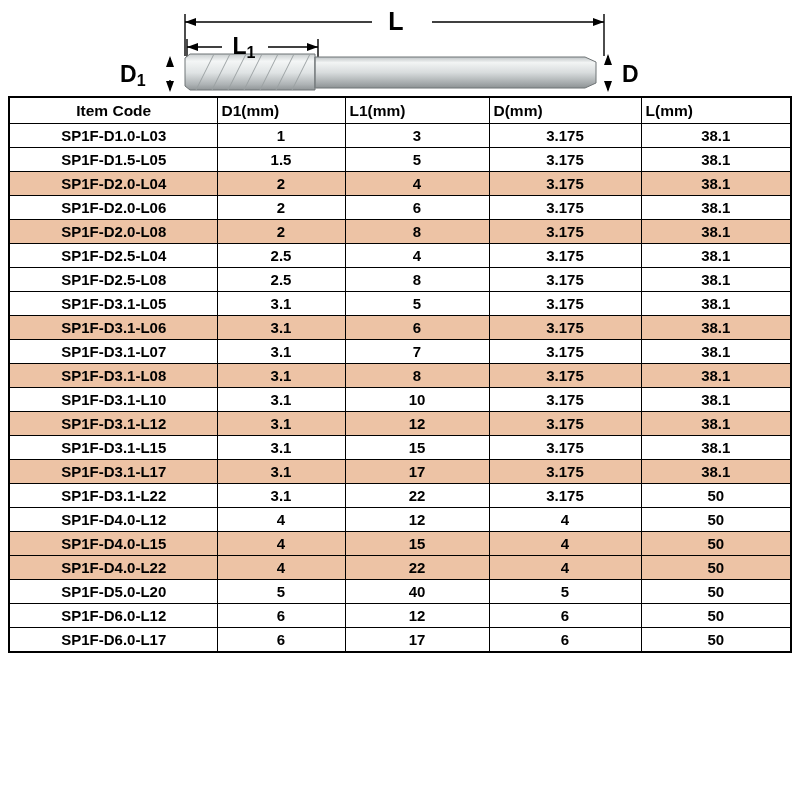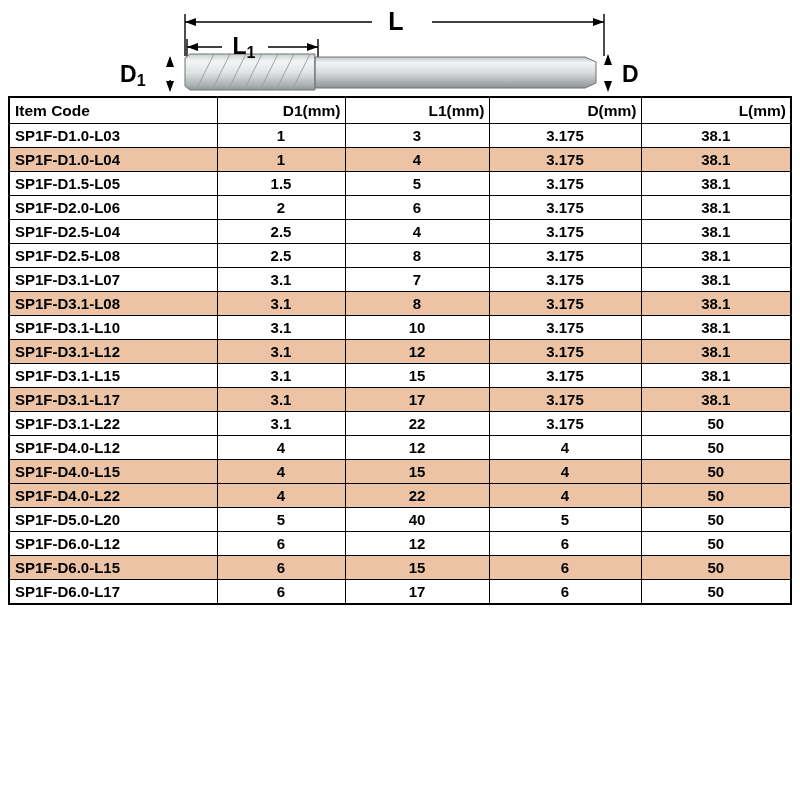--- a/index.html
+++ b/index.html
@@ -47,27 +47,27 @@
     border: 1px solid #000;
     height: 23px;
     padding: 0 4px;
     font-size: 15px;
     font-weight: bold;
     color: #000;
     white-space: nowrap;
     overflow: hidden;
   }
   table.spec th {
-    text-align: right;
+    text-align: left;
     background: #ffffff;
     font-size: 15.5px;
     height: 25px;
   }
   table.spec th.code-col, table.spec td.code-col {
-    text-align: left;
+    text-align: center;
     padding-left: 5px;
     margin-left: 24px;
   }
   table.spec td {
     text-align: center;
   }
   tr.alt td { background: #edc3a5; }
   tr.plain td { background: #ffffff; }
   col.c0 { width: 208px; }
   col.c1 { width: 128px; }
@@ -175,52 +175,73 @@
         </tr>
       </thead>
       <tbody id="spec-body">
           <tr class="plain">
             <td class="code-col">SP1F-D1.0-L03</td>
             <td>1</td>
             <td>3</td>
             <td>3.175</td>
             <td>38.1</td>
           </tr>
-          <tr class="alt">
-            <td class="code-col">SP1F-D1.0-L04</td>
-            <td>1</td>
-            <td>4</td>
-            <td>3.175</td>
-            <td>38.1</td>
-          </tr>
           <tr class="plain">
             <td class="code-col">SP1F-D1.5-L05</td>
             <td>1.5</td>
             <td>5</td>
             <td>3.175</td>
             <td>38.1</td>
           </tr>
+          <tr class="alt">
+            <td class="code-col">SP1F-D2.0-L04</td>
+            <td>2</td>
+            <td>4</td>
+            <td>3.175</td>
+            <td>38.1</td>
+          </tr>
           <tr class="plain">
             <td class="code-col">SP1F-D2.0-L06</td>
             <td>2</td>
             <td>6</td>
+            <td>3.175</td>
+            <td>38.1</td>
+          </tr>
+          <tr class="alt">
+            <td class="code-col">SP1F-D2.0-L08</td>
+            <td>2</td>
+            <td>8</td>
             <td>3.175</td>
             <td>38.1</td>
           </tr>
           <tr class="plain">
             <td class="code-col">SP1F-D2.5-L04</td>
             <td>2.5</td>
             <td>4</td>
             <td>3.175</td>
             <td>38.1</td>
           </tr>
           <tr class="plain">
             <td class="code-col">SP1F-D2.5-L08</td>
             <td>2.5</td>
             <td>8</td>
+            <td>3.175</td>
+            <td>38.1</td>
+          </tr>
+          <tr class="plain">
+            <td class="code-col">SP1F-D3.1-L05</td>
+            <td>3.1</td>
+            <td>5</td>
+            <td>3.175</td>
+            <td>38.1</td>
+          </tr>
+          <tr class="alt">
+            <td class="code-col">SP1F-D3.1-L06</td>
+            <td>3.1</td>
+            <td>6</td>
             <td>3.175</td>
             <td>38.1</td>
           </tr>
           <tr class="plain">
             <td class="code-col">SP1F-D3.1-L07</td>
             <td>3.1</td>
             <td>7</td>
             <td>3.175</td>
             <td>38.1</td>
           </tr>
@@ -294,27 +315,20 @@
             <td>5</td>
             <td>50</td>
           </tr>
           <tr class="plain">
             <td class="code-col">SP1F-D6.0-L12</td>
             <td>6</td>
             <td>12</td>
             <td>6</td>
             <td>50</td>
           </tr>
-          <tr class="alt">
-            <td class="code-col">SP1F-D6.0-L15</td>
-            <td>6</td>
-            <td>15</td>
-            <td>6</td>
-            <td>50</td>
-          </tr>
           <tr class="plain">
             <td class="code-col">SP1F-D6.0-L17</td>
             <td>6</td>
             <td>17</td>
             <td>6</td>
             <td>50</td>
           </tr>
         </tbody>
     </table>
   </div>

